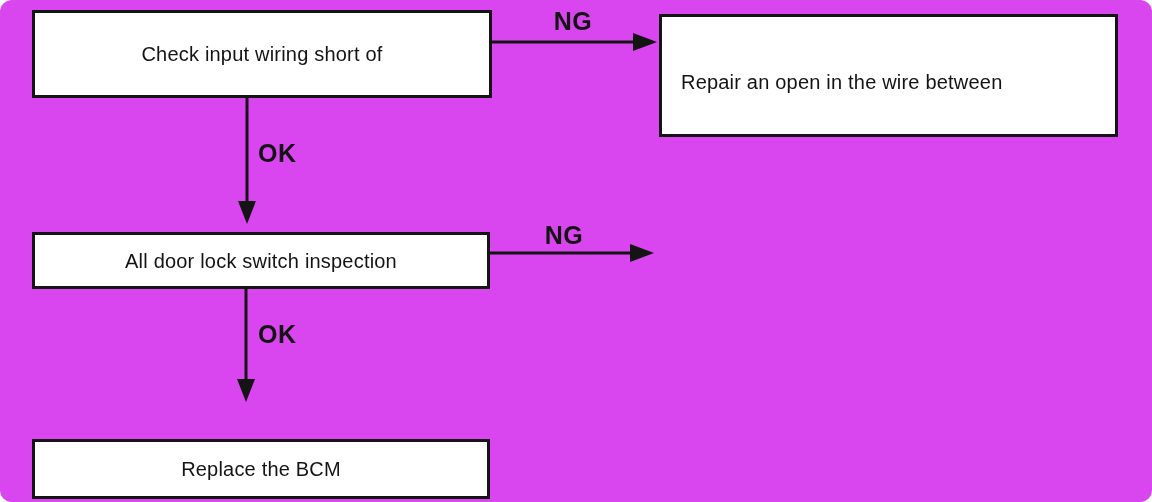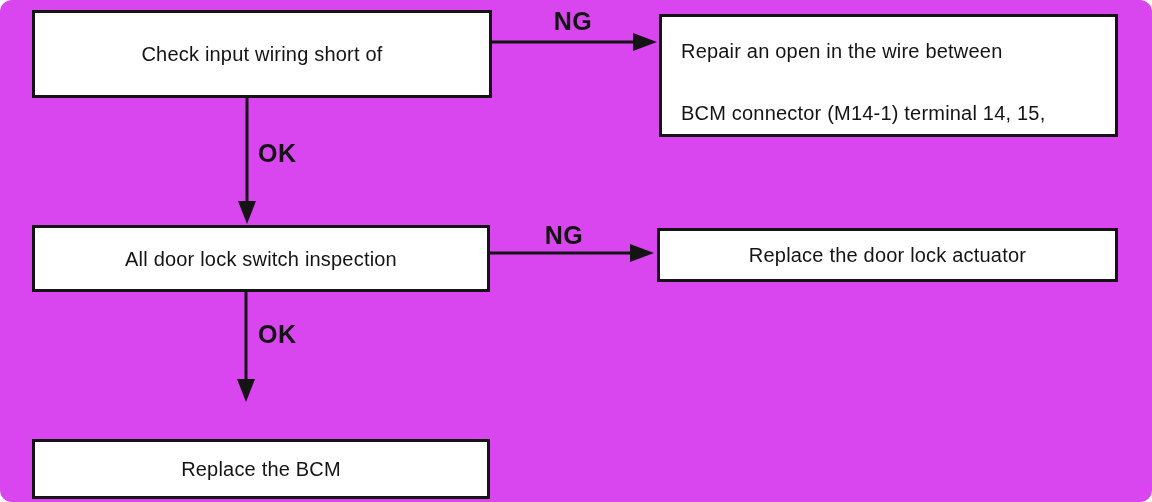--- a/index.html
+++ b/index.html
@@ -27,21 +27,21 @@
     justify-content: center;
     font-size: 20px;
     line-height: 28px;
     letter-spacing: 0.2px;
   }
   .node.centered { align-items: center; text-align: center; }
   .node.lefted   { align-items: flex-start; text-align: left; padding: 12px 10px 0 19px; line-height: 28px; gap: 34px; }
 
   #node-check-wiring    { left: 32px;  top: 10px;  width: 460px; height: 88px; }
   #node-repair-wire     { left: 659px; top: 14px;  width: 459px; height: 123px; }
-  #node-inspection      { left: 32px;  top: 225px; width: 458px; height: 67px; }
+  #node-inspection      { left: 32px;  top: 232px; width: 458px; height: 57px; }
   #node-replace-actuator{ left: 657px; top: 228px; width: 461px; height: 54px; }
   #node-replace-bcm     { left: 32px;  top: 403px; width: 458px; height: 60px; margin-top: 36px; }
 
   .edge-label {
     position: absolute;
     font-weight: bold;
     font-size: 25px;
     line-height: 24px;
     letter-spacing: 0.5px;
     color: #141414;
@@ -85,30 +85,26 @@
       <polygon points="246,402 237,379 255,379"></polygon>
     </g>
   </svg>
 
   <div id="node-check-wiring" class="node centered">
     <div>Check input wiring short of</div>
   </div>
 
   <div id="node-repair-wire" class="node lefted">
     <div>Repair an open in the wire between</div>
-    <div>BCM connector (M14-1) terminal 14, 15,</div>
   </div>
 
   <div id="node-inspection" class="node centered">
     <div>All door lock switch inspection</div>
   </div>
 
-  <div id="node-replace-actuator" class="node centered">
-    <div>Replace the door lock actuator</div>
-  </div>
 
   <div id="node-replace-bcm" class="node centered">
     <div>Replace the BCM</div>
   </div>
 
   <div id="label-ng-top" class="edge-label">NG</div>
 
   <div id="label-ok-top" class="edge-label">OK</div>
 
   <div id="label-ng-mid" class="edge-label">NG</div>

